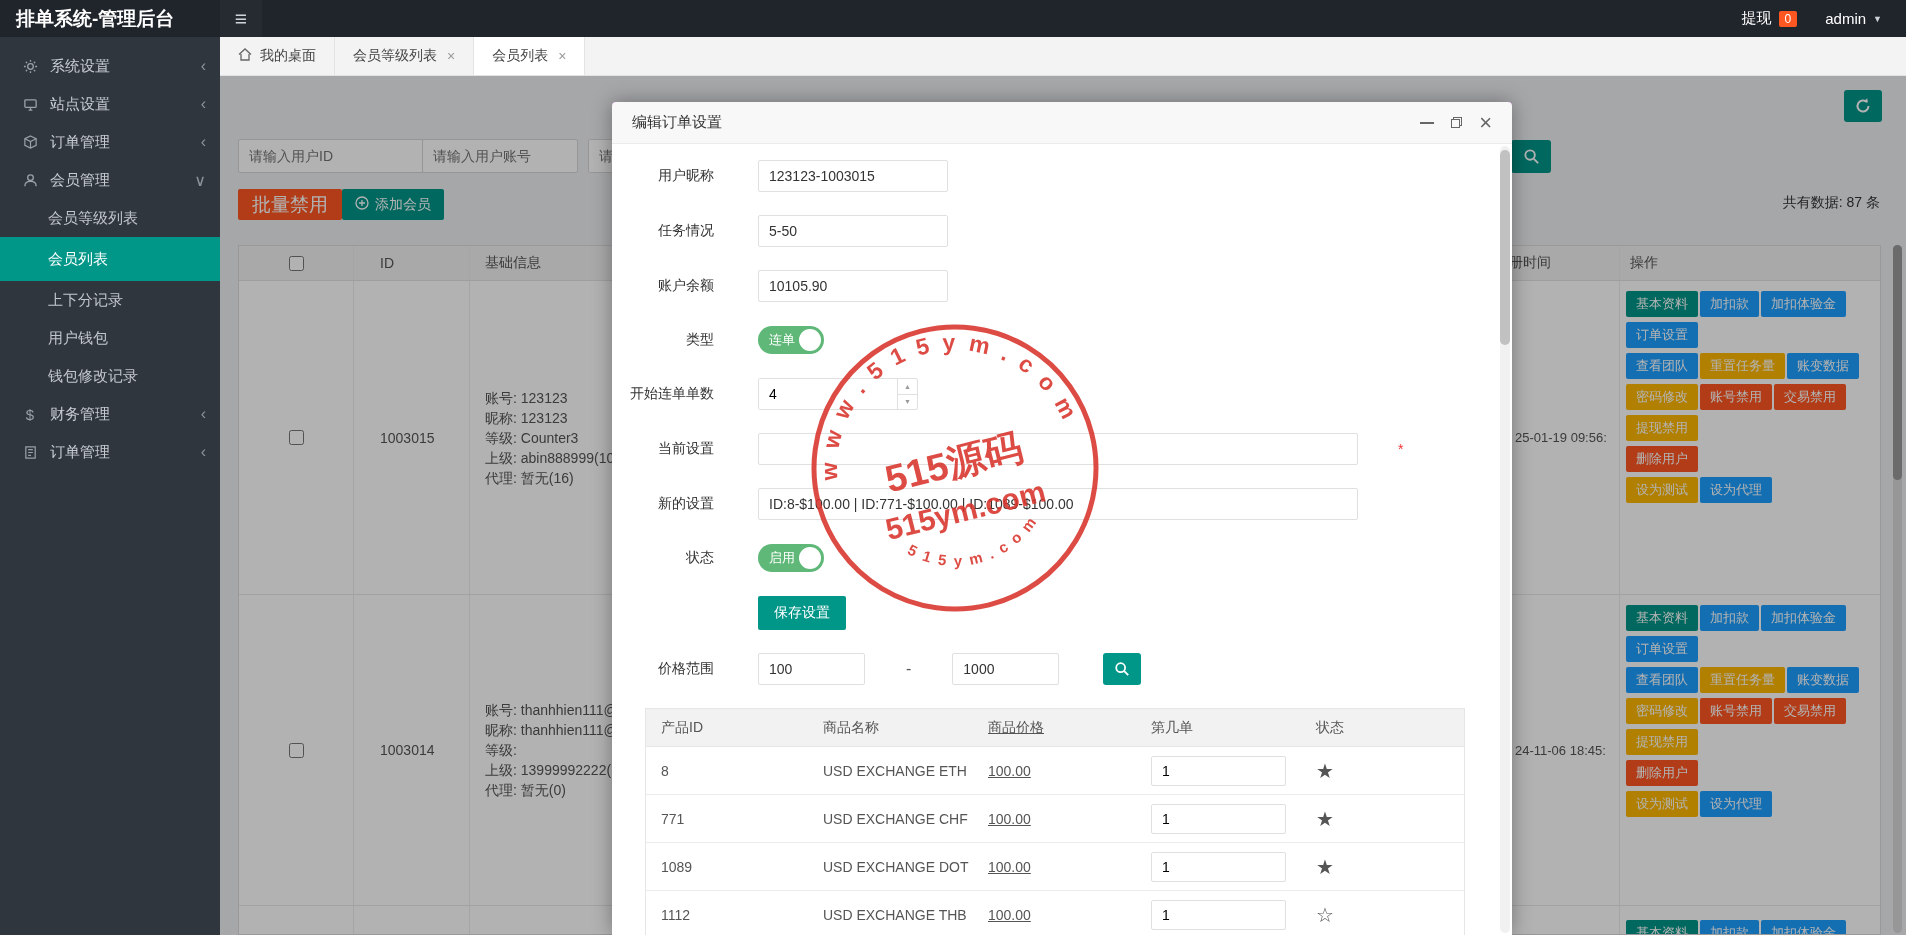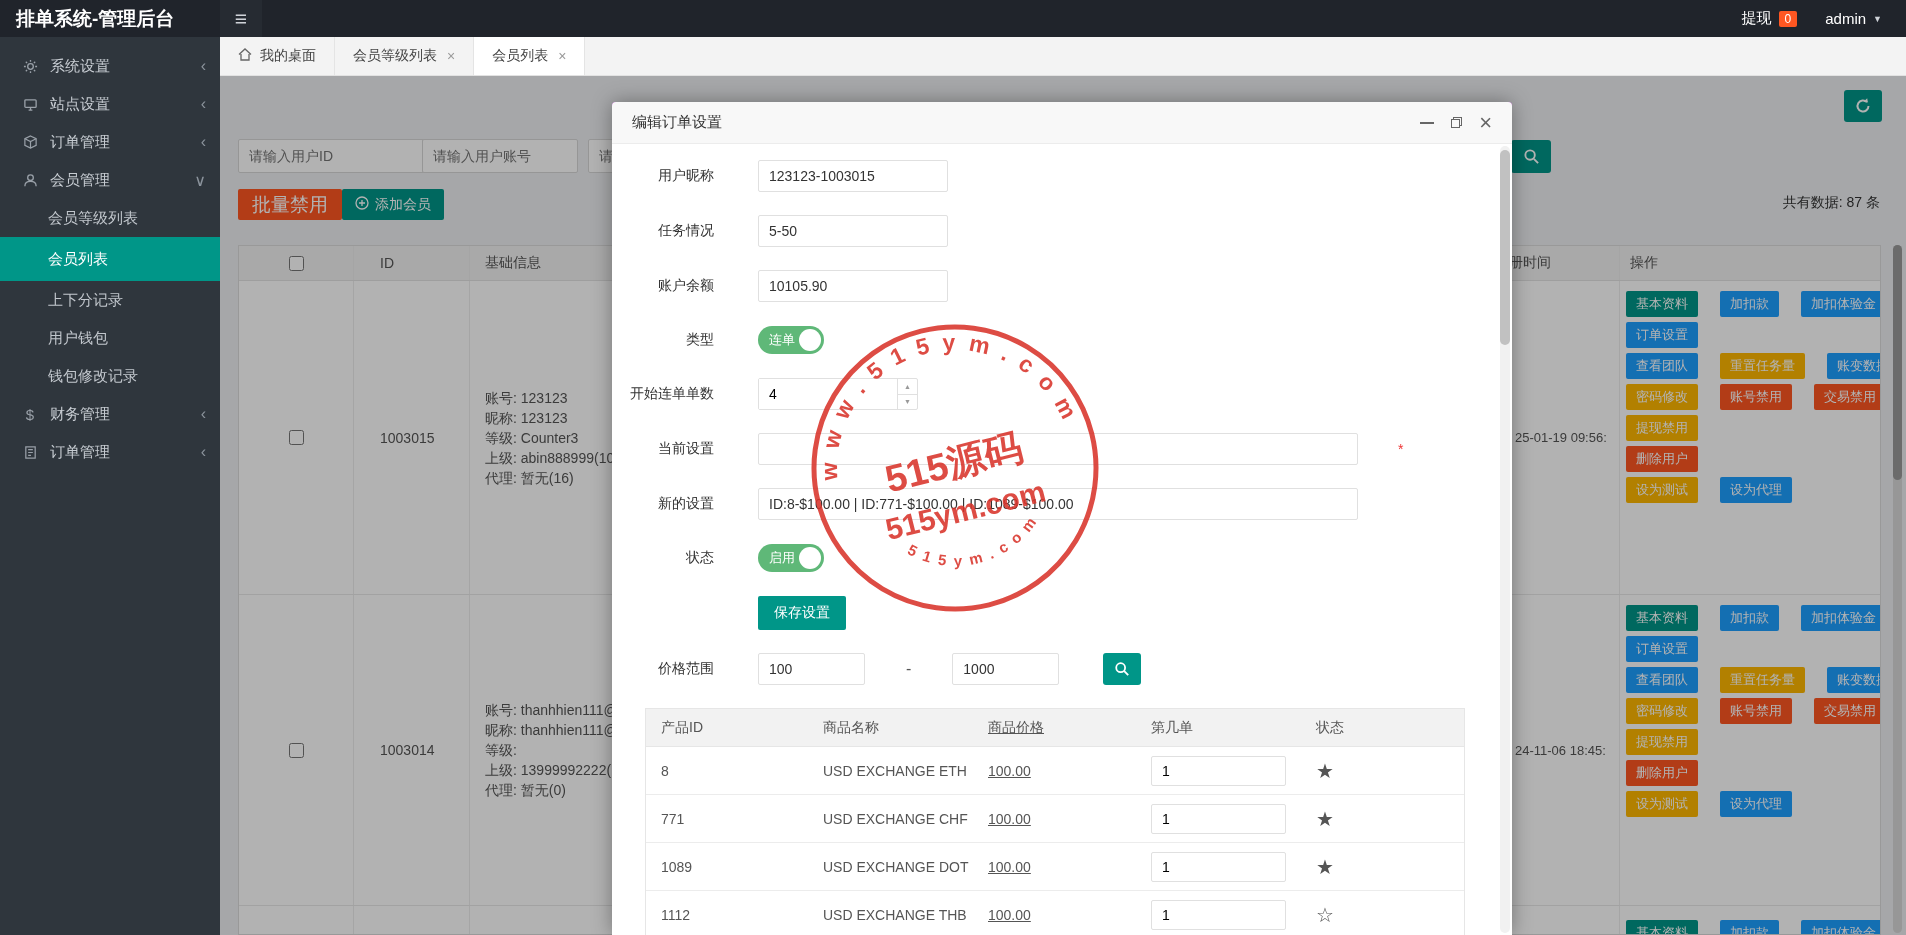--- a/index.html
+++ b/index.html
@@ -64,21 +64,21 @@
   .c-check { width:115px; display:flex; align-items:center; justify-content:center; }
   .c-check input { width:15px; height:15px; }
   .c-id   { width:116px; padding-left:26px; display:flex; align-items:center; font-size:14px; color:#555; }
   .c-info { width:1000px; padding-left:15px; display:flex; align-items:center; }
   .info-lines { font-size:14px; color:#555; line-height:20px; white-space:nowrap; }
   .c-time { width:150px; padding-left:45px; display:flex; align-items:center; font-size:13px; color:#555;
             white-space:nowrap; overflow:hidden; }
   .mt-head .c-time { padding-left:25px; font-size:14px; }
   .c-act  { width:260px; border-right:none; padding:10px 0 0 6px; }
   .mt-head .c-act { display:flex; align-items:center; padding:0 0 0 10px; }
-  .aline { display:flex; gap:22px; margin-bottom:5px; }
+  .aline { display:flex; gap:2px; margin-bottom:5px; }
   .aline.gap { }
   .abtn { height:26px; padding:0 10px; border:none; border-radius:2px; color:#fff; font-size:13px; white-space:nowrap; }
   .green  { background:#009688; }
   .blue   { background:#1E9FFF; }
   .orange { background:#FFB800; }
   .red    { background:#FF5722; }
   .row-1 { height:314px; }
   .row-2 { height:311px; }
   .row-3 { height:160px; }
 

